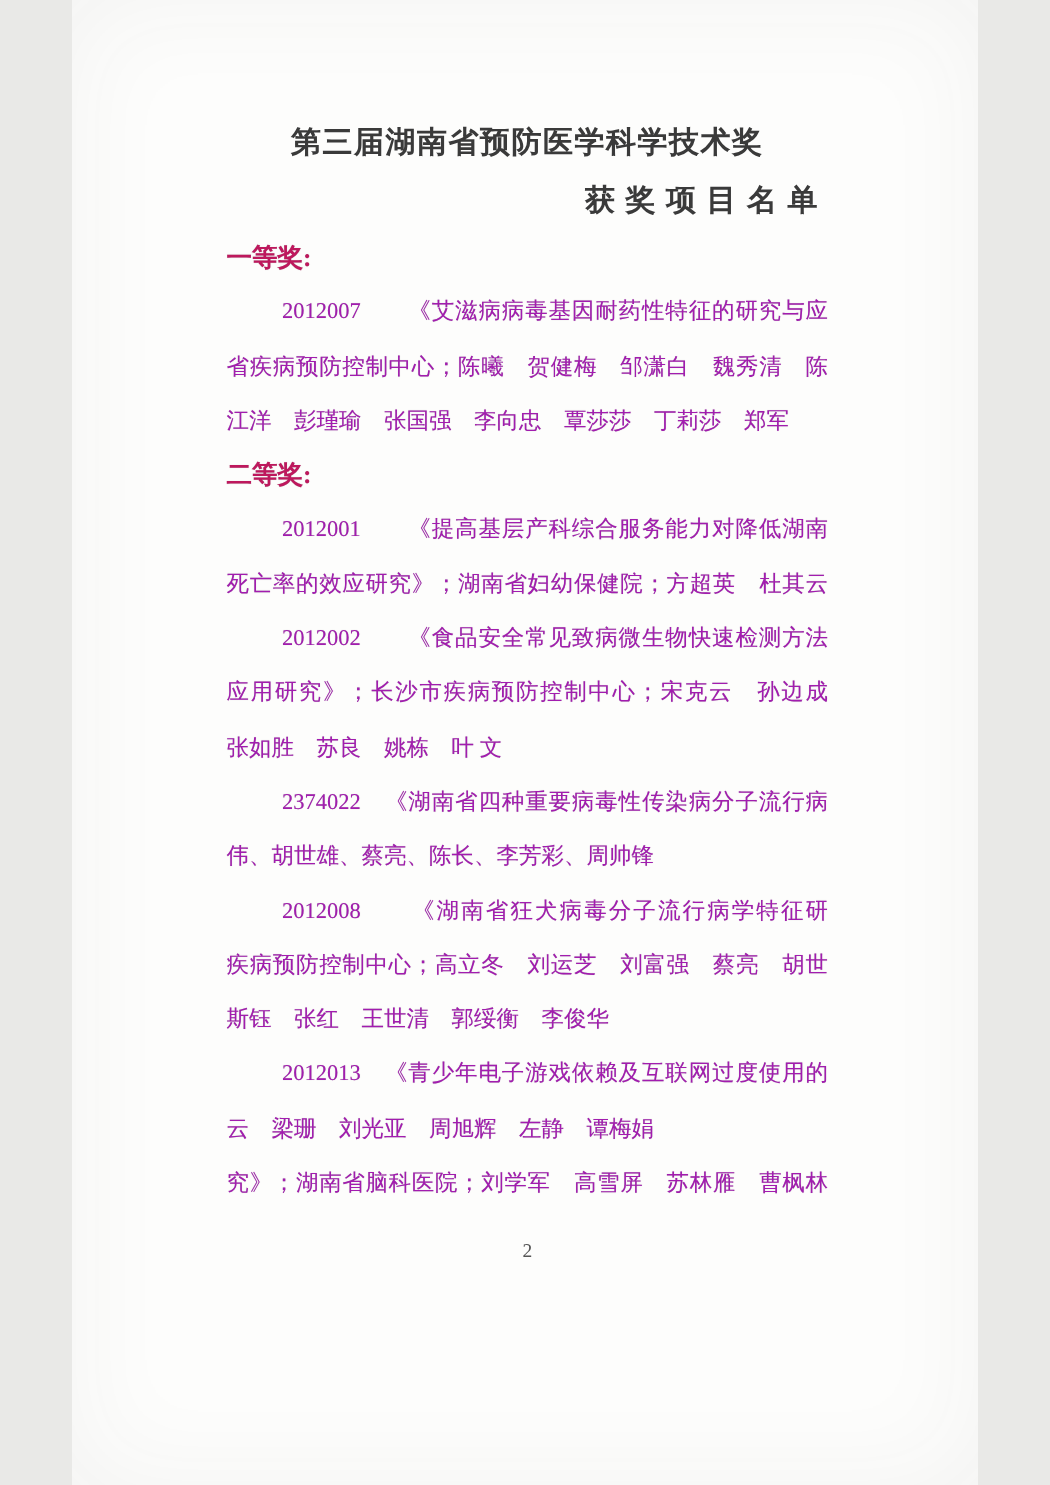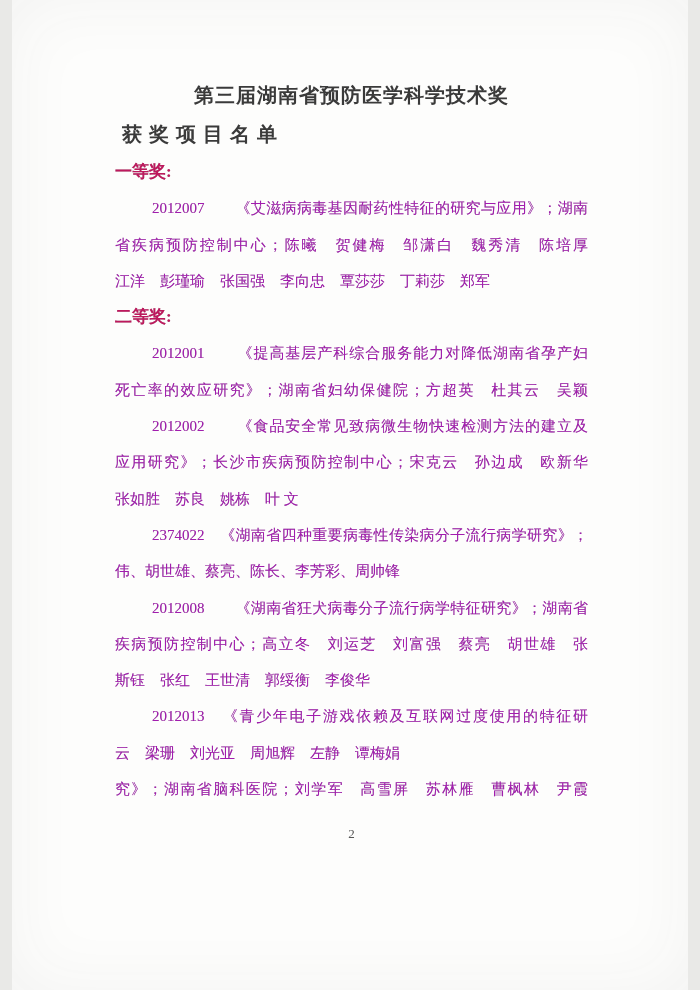--- a/index.html
+++ b/index.html
@@ -2,41 +2,41 @@
 <html><head>
 <meta charset="utf-8">
 <style>
   html, body {
     margin: 0;
     padding: 0;
     background: #e9e9e7;
   }
   .page {
     position: relative;
-    width: 676px;
+    width: 604px;
     height: 990px;
     margin: 0 auto;
     background: #fdfdfc;
     box-shadow: inset 0 0 70px rgba(60,60,55,0.05);
     overflow: hidden;
     font-family: "Liberation Serif", serif;
   }
   .content {
     padding: 76px 100px 0 103px;
   }
   .doc-title {
     text-align: center;
     font-size: 20px;
     font-weight: bold;
     color: #3a3a3a;
     line-height: 38px;
     letter-spacing: 1px;
   }
   .doc-subtitle {
-    text-align: left;
+    text-align: right;
     font-size: 20px;
     font-weight: bold;
     color: #3a3a3a;
     line-height: 40px;
     letter-spacing: 7px;
     text-indent: 7px;
   }
   .ln {
     font-size: 15px;
     line-height: 36.3px;

